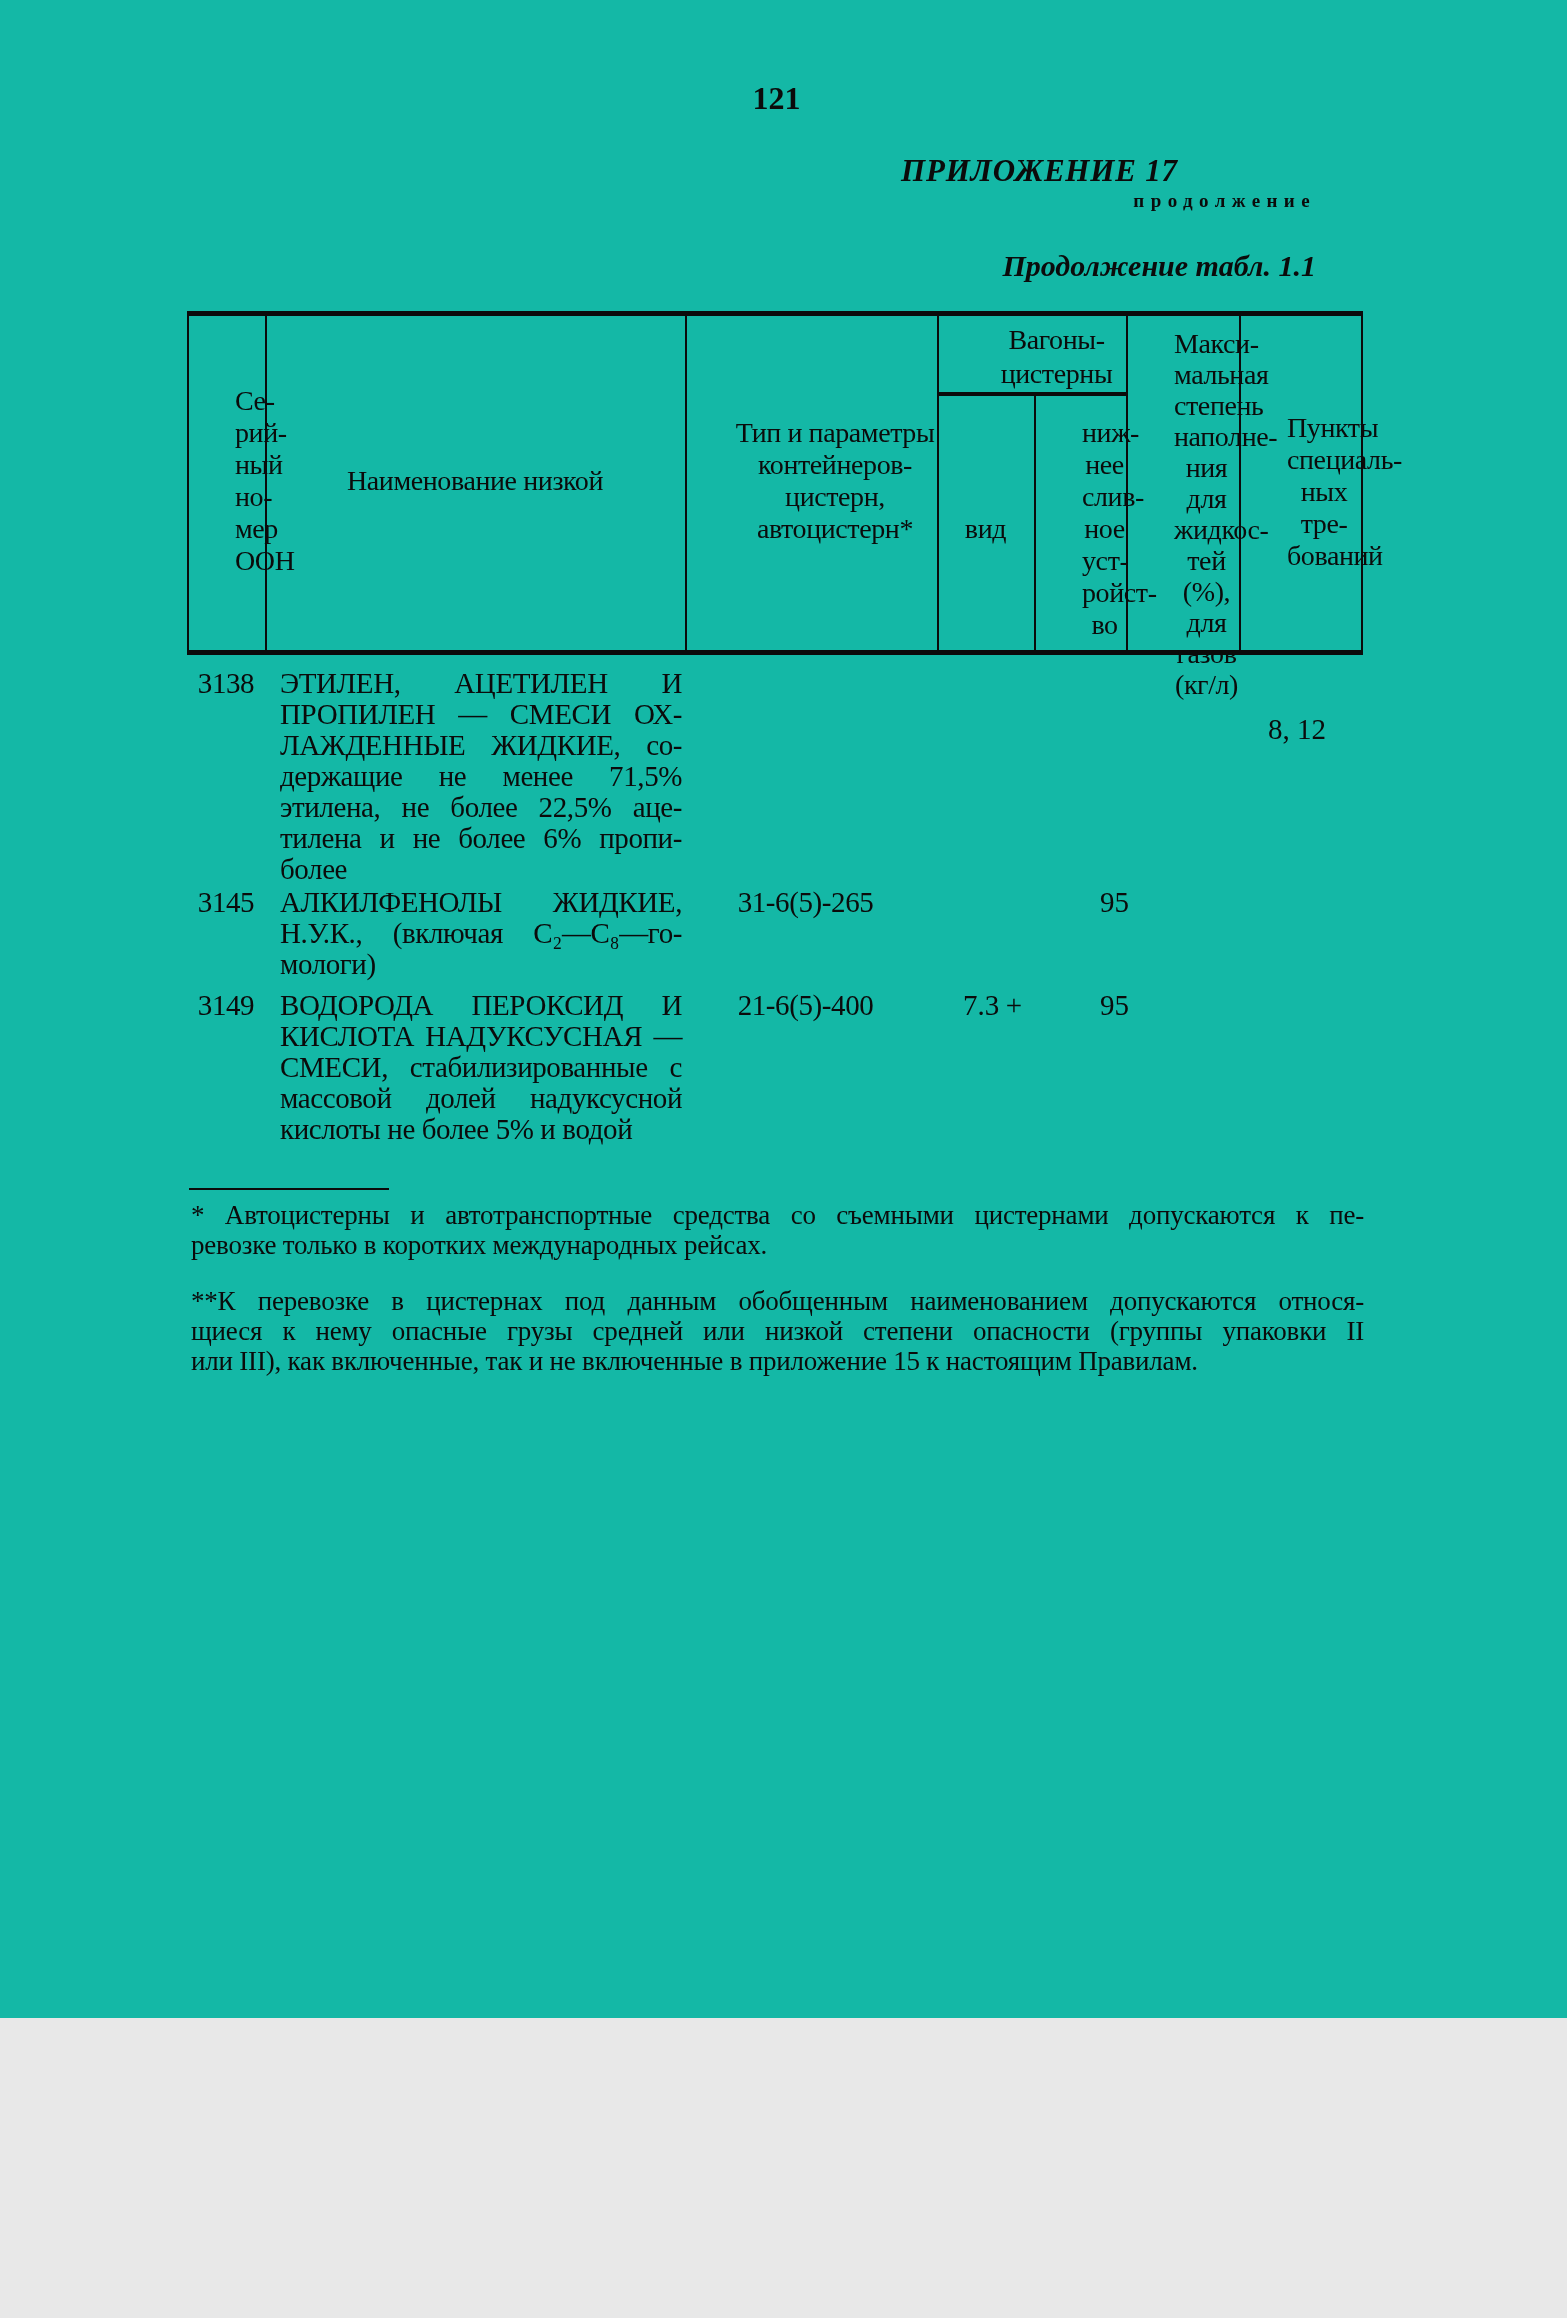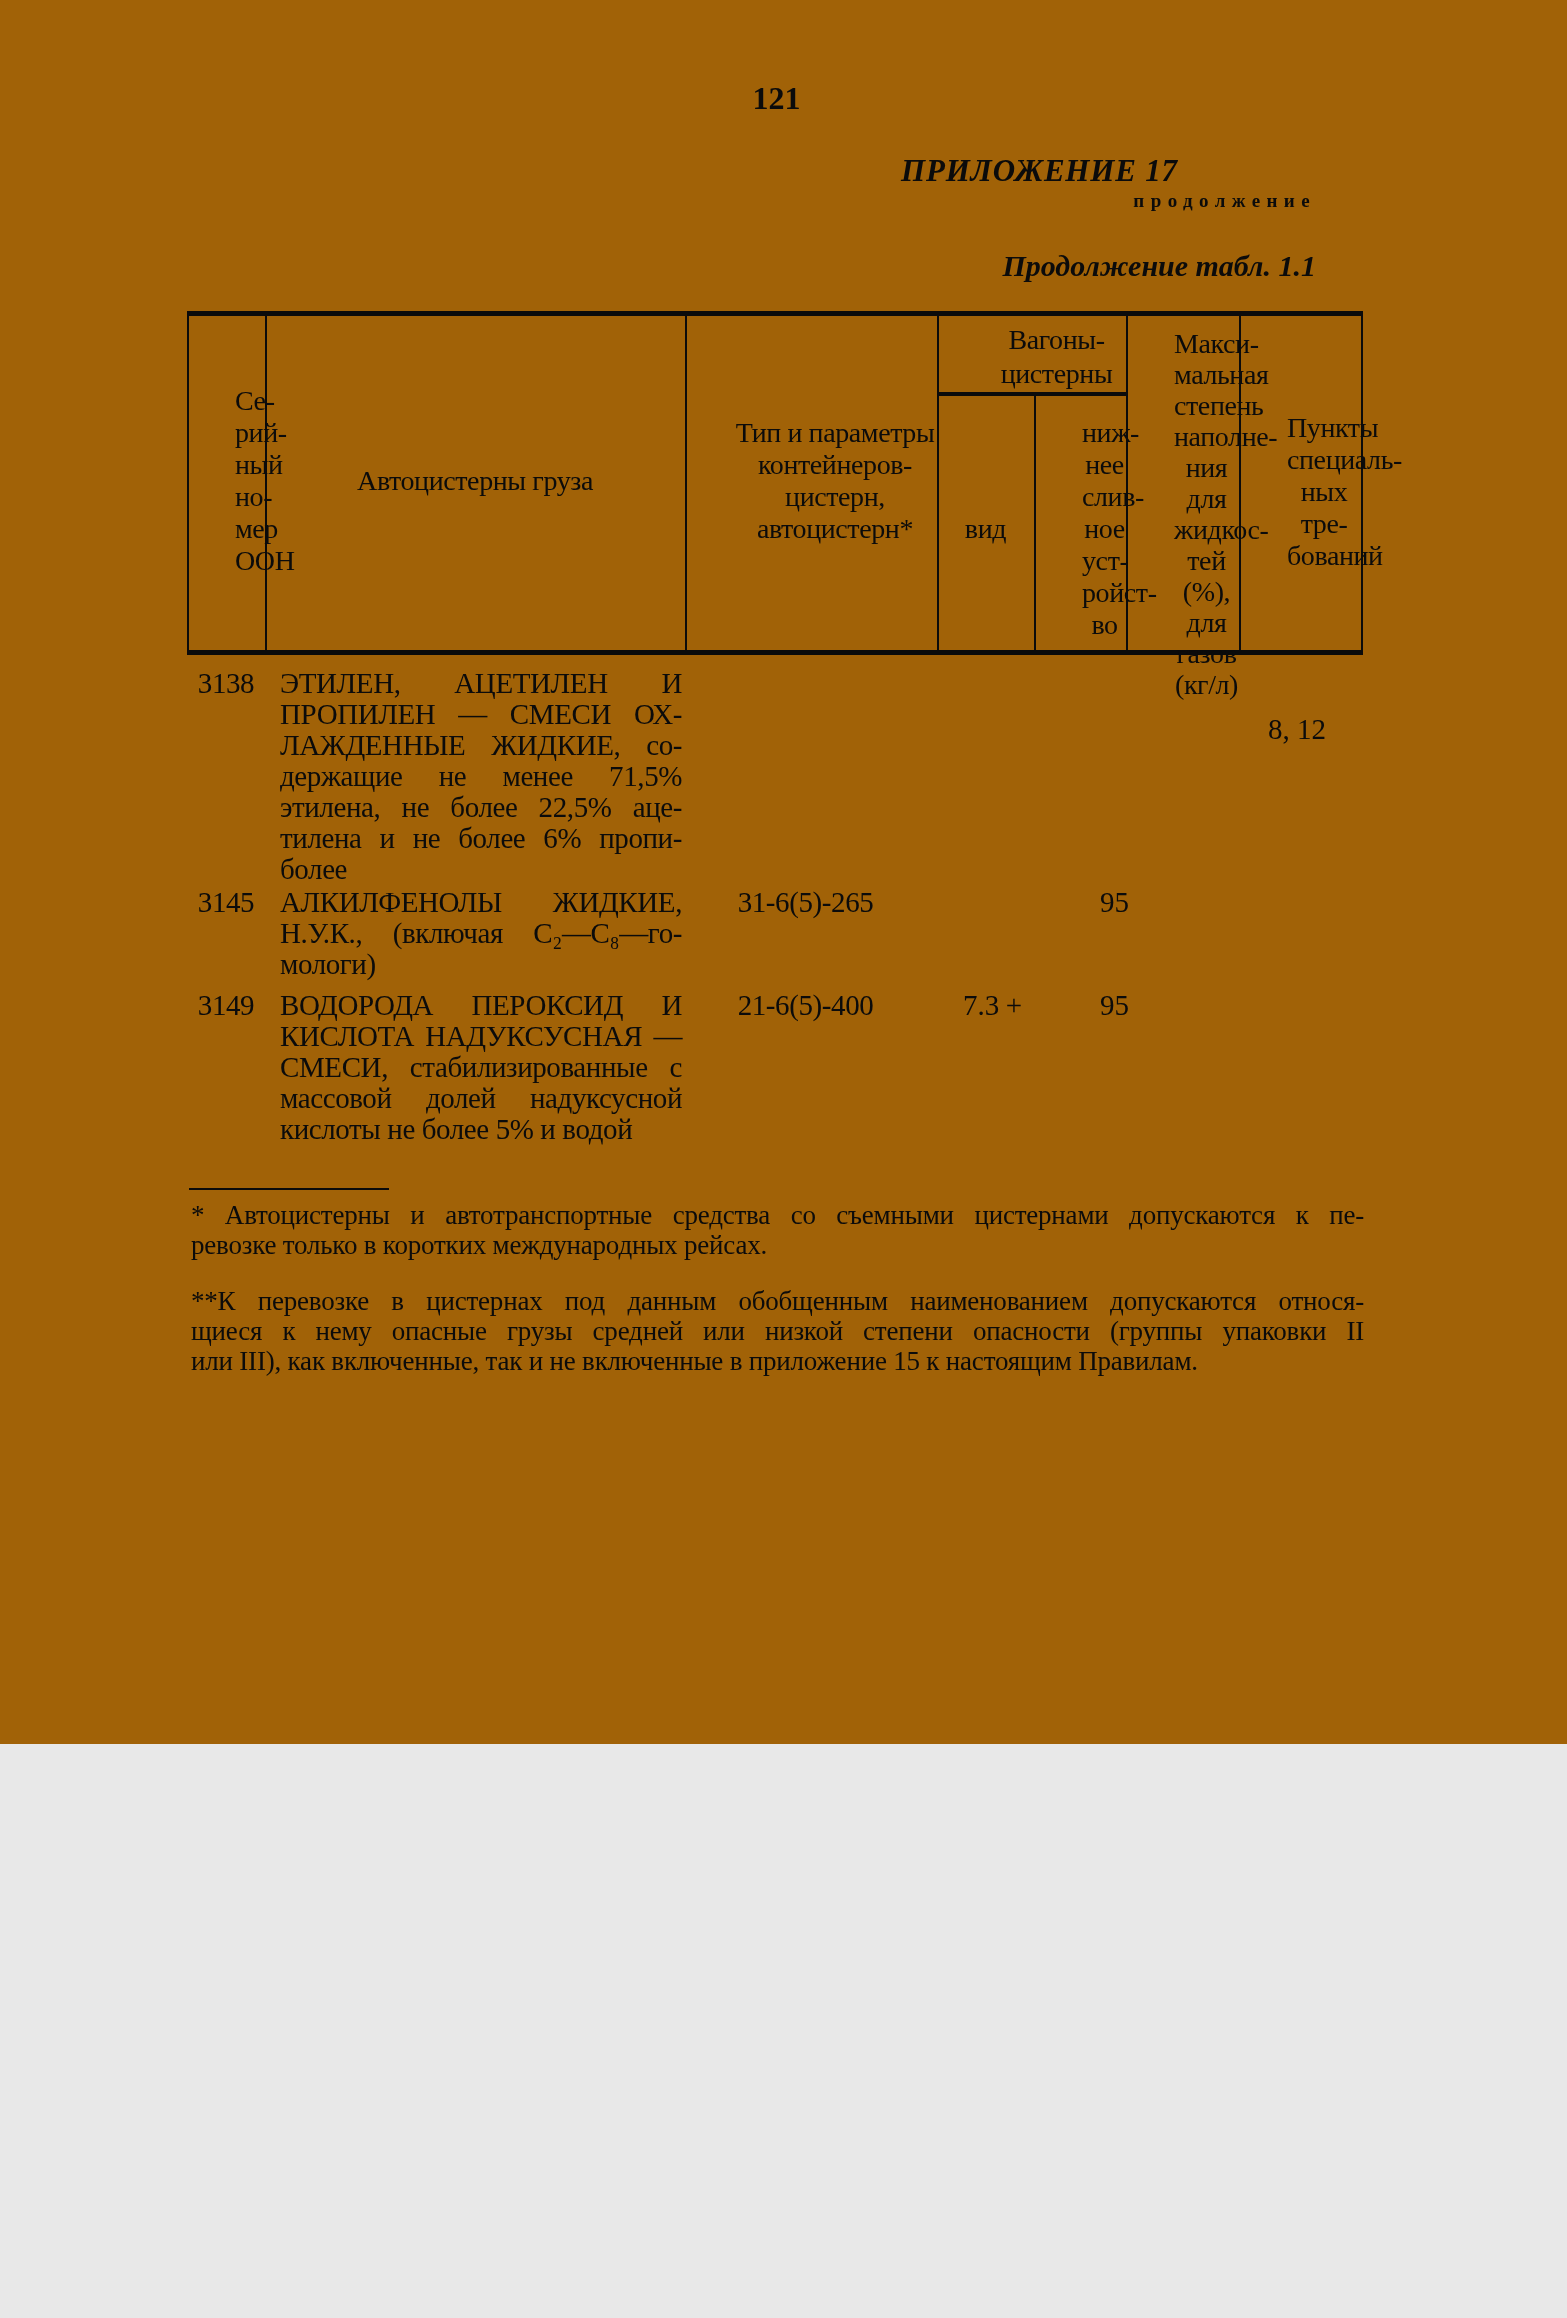--- a/index.html
+++ b/index.html
@@ -1,17 +1,17 @@
 <!DOCTYPE html>
 <html style="font-size:13px"><head>
 <meta charset="utf-8">
 <style>
   html,body{margin:0;padding:0;background:#e8e8e8;}
   .page{
-    position:relative;width:1567px;height:1744px;background:#a16207;
+    position:relative;width:1567px;height:2018px;background:#14b8a6;
     font-family:"Liberation Serif","DejaVu Serif",serif;color:#0b0b0b;
     overflow:hidden;
   }
   .abs{position:absolute;}
   
   .page-number{top:80px;left:708px;width:137px;text-align:center;font-size:32px;font-weight:bold;}
   .appendix-title{top:153px;left:901px;width:412px;text-align:left;font-size:31px;font-style:italic;font-weight:bold;letter-spacing:0.8px;}
   .appendix-subtitle{top:190px;left:901px;width:415px;text-align:right;font-size:19px;letter-spacing:6.4px;font-weight:bold;}
   .table-continuation{top:249px;left:901px;width:415px;text-align:right;font-size:30px;font-style:italic;font-weight:bold;}
   .doc-code{top:2137px;left:1207px;width:161px;text-align:right;font-size:30px;font-weight:bold;}
@@ -81,21 +81,21 @@
   <div class="abs rule wagon-bottom"></div>
 
   <div class="abs hcell h-un">
       <div class="cline">Се-</div>
       <div class="cline">рий-</div>
       <div class="cline">ный</div>
       <div class="cline">но-</div>
       <div class="cline">мер</div>
       <div class="cline last">ООН</div>
     </div>
-  <div class="abs hcell h-name">Автоцистерны груза</div>
+  <div class="abs hcell h-name">Наименование низкой</div>
   <div class="abs hcell h-type">
       <div class="cline">Тип и параметры</div>
       <div class="cline">контейнеров-</div>
       <div class="cline">цистерн,</div>
       <div class="cline last">автоцистерн*</div>
     </div>
   <div class="abs hcell h-wagon">
       <div class="cline">Вагоны-</div>
       <div class="cline last">цистерны</div>
     </div>

